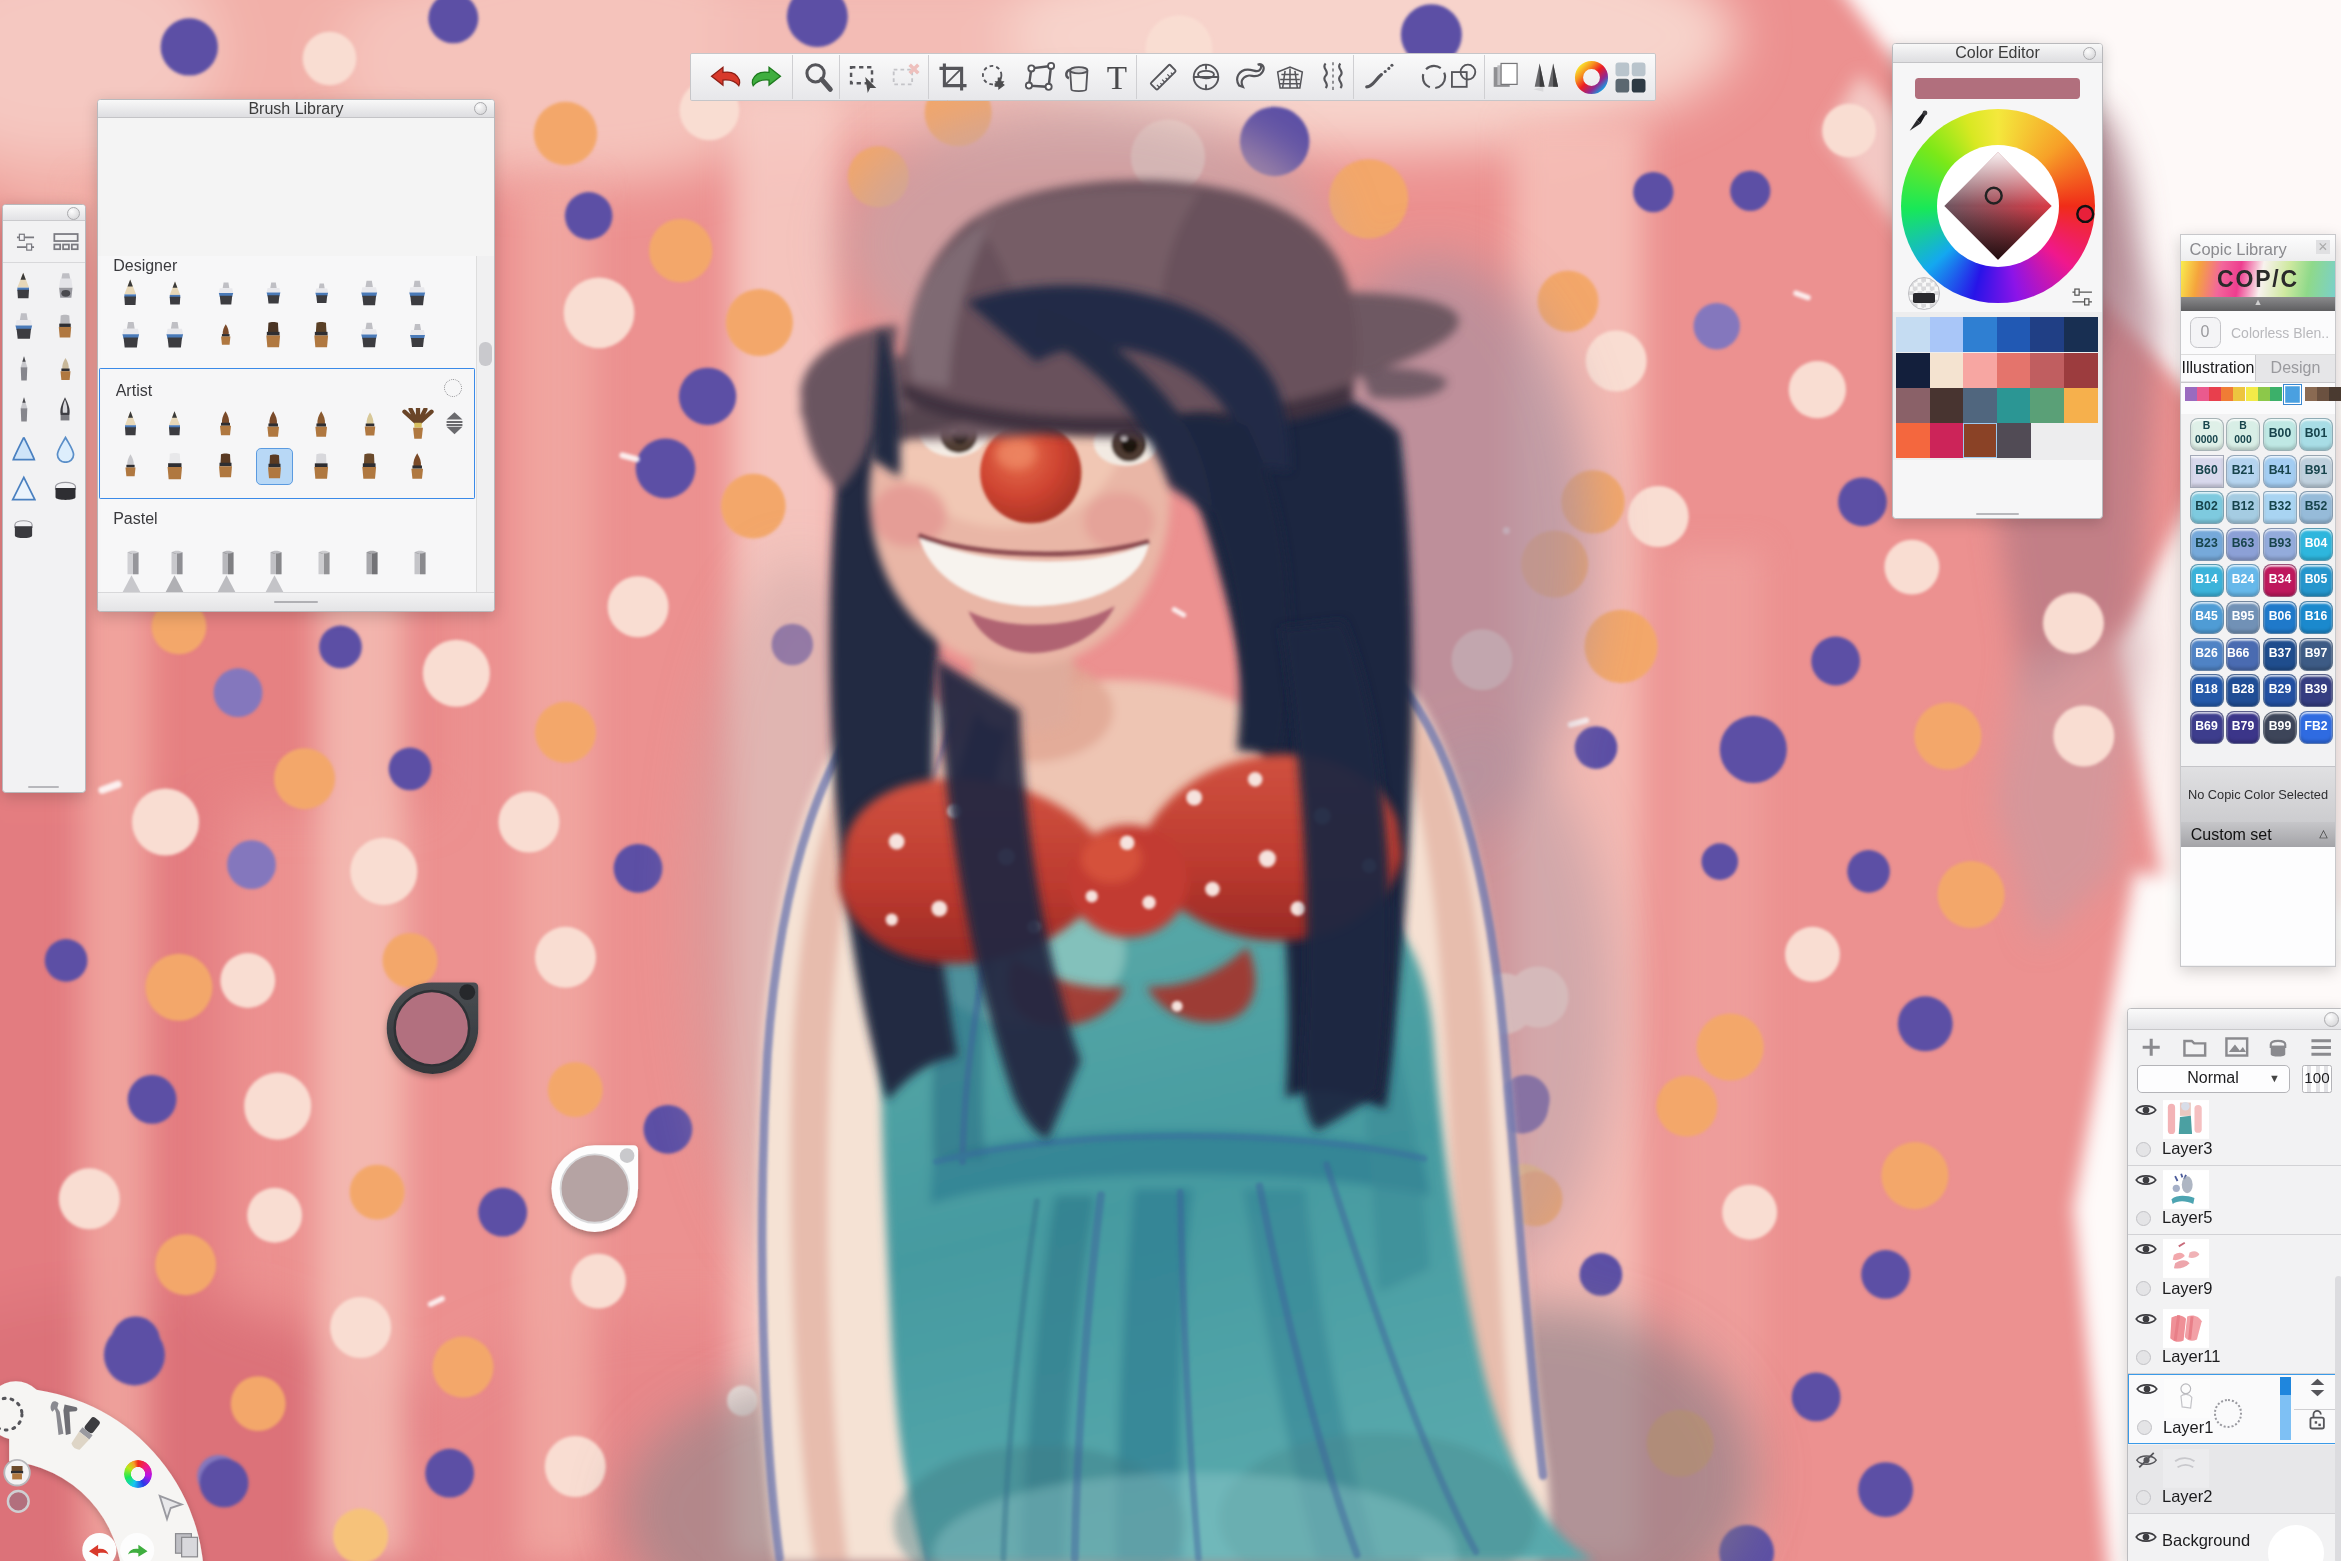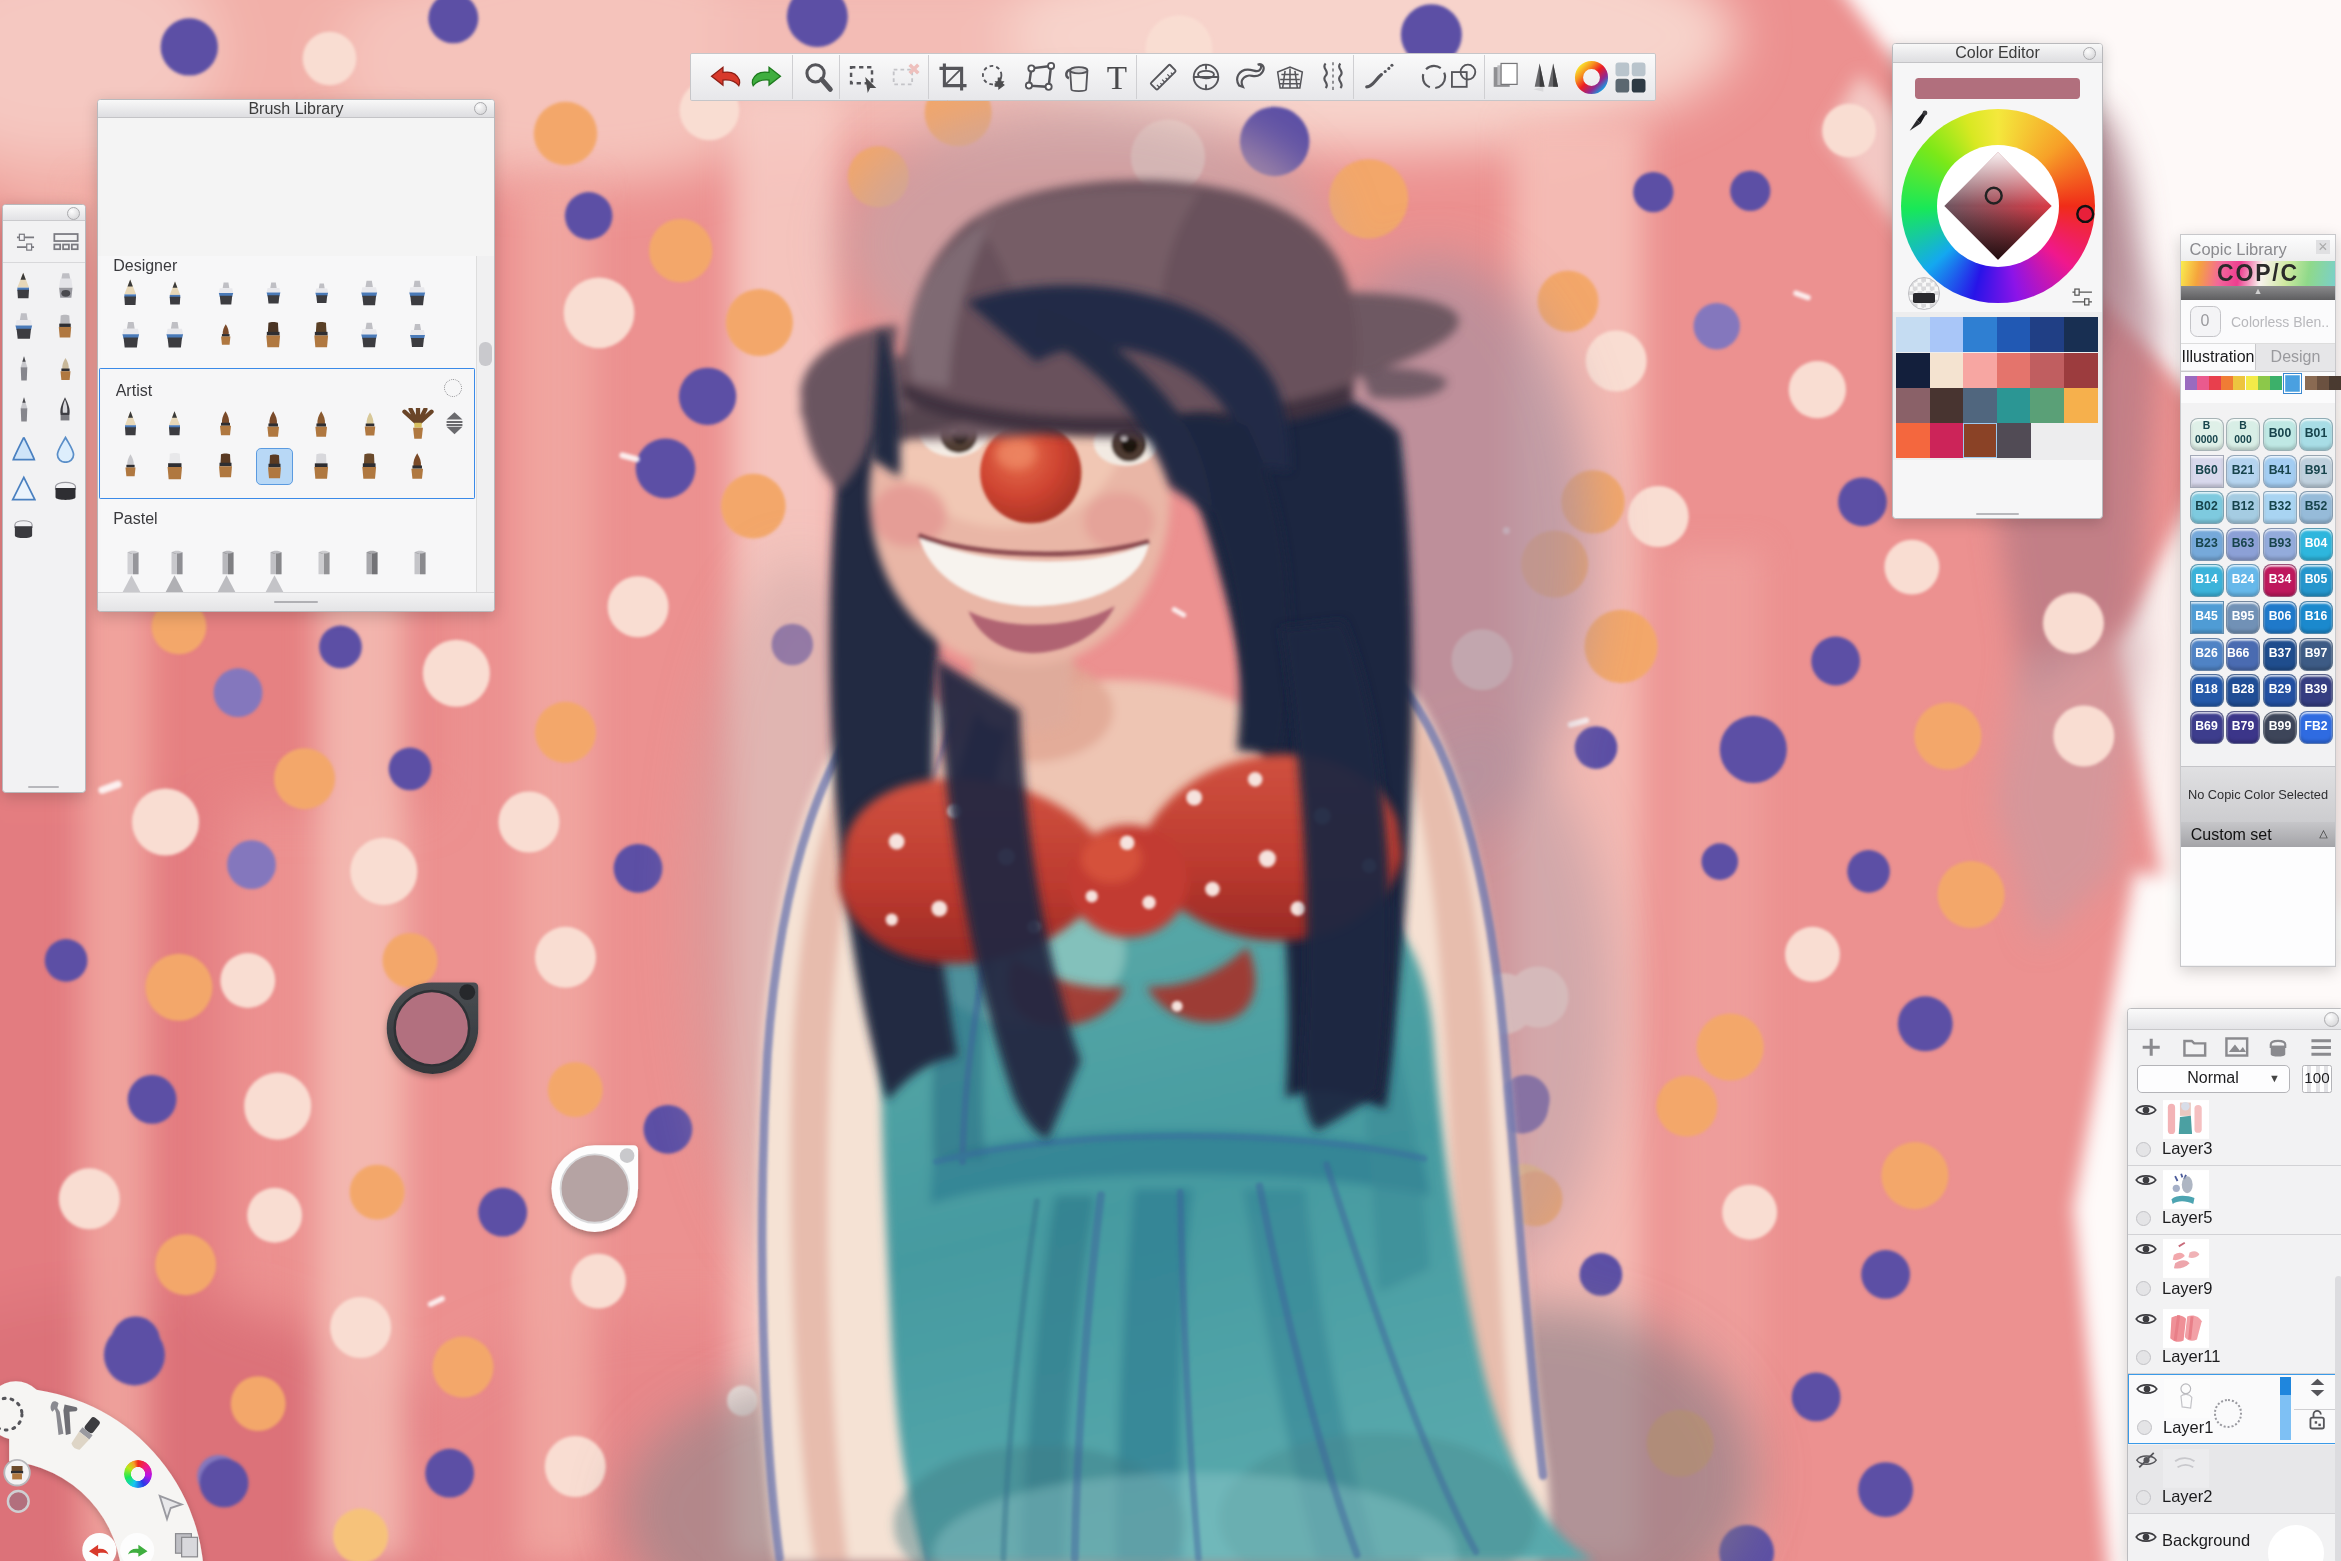--- a/index.html
+++ b/index.html
@@ -951,21 +951,21 @@
     <div class="abs" style="left:70px;top:379px;width:34px;height:35px;background:#8a4226;outline:1.8px solid #9ec8ee;outline-offset:-1.2px;"></div>
     <div class="abs" style="left:104px;top:379px;width:34px;height:35px;background:#514b55;"></div>
  <div class="abs" style="left:83px;bottom:3px;width:43px;height:2.4px;background:#b8b8bc;border-radius:1.2px"></div>
 </div>
 
 <div class="abs" style="left:2180px;top:234px;width:154px;height:731px;background:#f2f2f3;border:0.6px solid #c8c8cb;box-shadow:0 3.7px 14.6px rgba(0,0,0,0.18)">
  <div style="height:25.6px;background:linear-gradient(#fdfdfd,#ededee);position:relative">
    <span style="position:absolute;left:8.5px;top:4.9px;font-size:16.5px;color:#8a8a8e">Copic Library</span>
    <span style="position:absolute;right:4.9px;top:4.9px;width:14.6px;height:14.6px;background:#e0e0e2;color:#aaa;font-size:12.2px;text-align:center;line-height:14.6px">✕</span>
  </div>
- <div style="height:25px;position:relative;background:
+ <div style="height:36px;position:relative;background:
    linear-gradient(100deg,#f9ed4e 0%,#f5a43d 12%,#f2679b 26%,#ee3d8f 38%,#f8f2ee 52%,#cfe9a0 68%,#8fd98a 82%,#7ad0ca 100%)">
    <span style="position:absolute;left:50%;top:50%;transform:translate(-50%,-50%);font-size:23px;font-weight:bold;letter-spacing:1.8px;color:#2a2a2a">COP<i style="font-style:normal">/</i>C</span>
  </div>
  <div style="height:14.6px;background:linear-gradient(#8a8a8c,#5e5e60);position:relative">
    <span style="position:absolute;left:50%;top:0.6px;transform:translateX(-50%);font-size:9.1px;color:#cfcfcf">▲</span>
     </div>
  <div style="height:43px;background:#fbfbfc;position:relative;border-bottom:0.6px solid #ddd">
    <div style="position:absolute;left:8.5px;top:6.1px;width:29px;height:29px;border-radius:7.3px;border:1.8px solid #c4c4c8;
      color:#9a9a9e;font-size:16px;text-align:center;line-height:27px;background:#f4f4f6">0</div>
    <span style="position:absolute;left:50px;top:13.4px;font-size:14px;color:#b8b8bc;white-space:nowrap">Colorless Blen..</span>
@@ -1043,21 +1043,21 @@
         color:#fff;font-size:12.2px;line-height:29px;text-align:center;font-weight:bold">B14</div>
     <div class="abs" style="left:45px;top:329px;width:32px;height:30.5px;border-radius:8px;background:#66b8ea;
         border:1.2px solid rgba(120,130,140,0.55);box-shadow:inset 0 1.8px 1.8px rgba(255,255,255,0.8), inset 0 -2.4px 3px rgba(0,0,0,0.18);
         color:#fff;font-size:12.2px;line-height:29px;text-align:center;font-weight:bold">B24</div>
     <div class="abs" style="left:82px;top:329px;width:32px;height:30.5px;border-radius:8px;background:#be185d;
         border:1.2px solid rgba(120,130,140,0.55);box-shadow:inset 0 1.8px 1.8px rgba(255,255,255,0.8), inset 0 -2.4px 3px rgba(0,0,0,0.18);
         color:#fff;font-size:12.2px;line-height:29px;text-align:center;font-weight:bold">B34</div>
     <div class="abs" style="left:118px;top:329px;width:32px;height:30.5px;border-radius:8px;background:#2596cd;
         border:1.2px solid rgba(120,130,140,0.55);box-shadow:inset 0 1.8px 1.8px rgba(255,255,255,0.8), inset 0 -2.4px 3px rgba(0,0,0,0.18);
         color:#fff;font-size:12.2px;line-height:29px;text-align:center;font-weight:bold">B05</div>
-    <div class="abs" style="left:8.5px;top:366px;width:32px;height:30.5px;border-radius:0;background:#4f9cd5;
+    <div class="abs" style="left:8.5px;top:366px;width:32px;height:30.5px;border-radius:11px;background:#4f9cd5;
         border:1.2px solid rgba(120,130,140,0.55);box-shadow:inset 0 1.8px 1.8px rgba(255,255,255,0.8), inset 0 -2.4px 3px rgba(0,0,0,0.18);
         color:#fff;font-size:12.2px;line-height:29px;text-align:center;font-weight:bold">B45</div>
     <div class="abs" style="left:45px;top:366px;width:32px;height:30.5px;border-radius:8px;background:#7191b6;
         border:1.2px solid rgba(120,130,140,0.55);box-shadow:inset 0 1.8px 1.8px rgba(255,255,255,0.8), inset 0 -2.4px 3px rgba(0,0,0,0.18);
         color:#fff;font-size:12.2px;line-height:29px;text-align:center;font-weight:bold">B95</div>
     <div class="abs" style="left:82px;top:366px;width:32px;height:30.5px;border-radius:8px;background:#1f79ca;
         border:1.2px solid rgba(120,130,140,0.55);box-shadow:inset 0 1.8px 1.8px rgba(255,255,255,0.8), inset 0 -2.4px 3px rgba(0,0,0,0.18);
         color:#fff;font-size:12.2px;line-height:29px;text-align:center;font-weight:bold">B06</div>
     <div class="abs" style="left:118px;top:366px;width:32px;height:30.5px;border-radius:8px;background:#1b89cd;
         border:1.2px solid rgba(120,130,140,0.55);box-shadow:inset 0 1.8px 1.8px rgba(255,255,255,0.8), inset 0 -2.4px 3px rgba(0,0,0,0.18);

